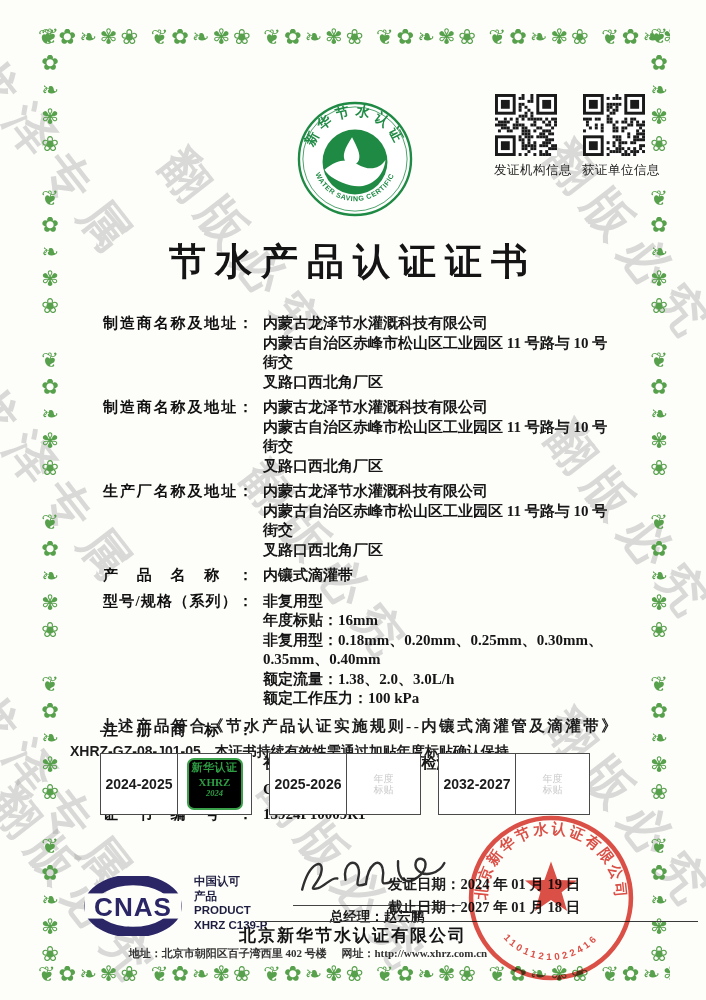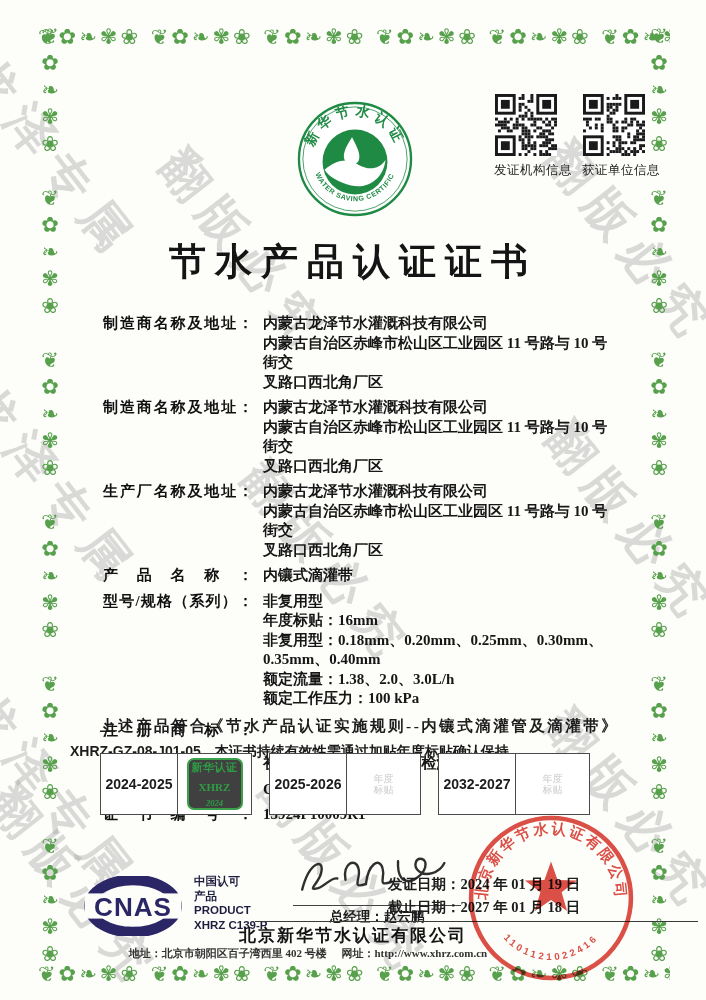--- a/index.html
+++ b/index.html
@@ -36,22 +36,22 @@
   
   .compliance{position:absolute;left:70px;top:716px;width:570px;}
   .comp-l1{font-size:15.5px;font-weight:700;letter-spacing:2.5px;padding-left:30px;}
   .comp-l2{font-size:14px;font-weight:700;font-family:"Liberation Sans",sans-serif;margin-top:6px;}
   
   .year-row{position:absolute;left:100px;top:753px;display:flex;gap:17px;}
   .ybox{width:150px;height:60px;border:1.5px solid #4a4a4a;display:flex;background:#fff;}
   .ycell-year{width:76px;border-right:1.5px solid #4a4a4a;display:flex;align-items:center;
       justify-content:center;font-family:"Liberation Sans",sans-serif;font-weight:700;font-size:14px;}
   .ycell-slot{flex:1;display:flex;align-items:center;justify-content:center;}
-  .sticker{width:52px;height:48px;border:2px solid #3aa04a;border-radius:7px;background:#404040;
-      display:flex;flex-direction:column;align-items:center;justify-content:space-between;color:#2e9e44;}
+  .sticker{width:52px;height:48px;border:2px solid #3aa04a;border-radius:7px;background:#000000;
+      display:flex;flex-direction:column;align-items:center;justify-content:flex-start;color:#2e9e44;}
   .stk1{font-size:11px;font-weight:700;letter-spacing:.5px;}
   .stk2{font-size:11px;font-weight:700;margin-top:1px;}
   .stk3{font-size:8.5px;font-style:italic;font-weight:700;}
   .slot-ph{font-size:10px;color:#c9c9c9;width:24px;line-height:11px;text-align:center;word-break:break-all;}
   
   .cnas-logo{position:absolute;left:84px;top:876px;width:98px;height:60px;}
   .cnas-text{position:absolute;left:194px;top:874px;font-family:"Liberation Sans",sans-serif;
       font-weight:700;font-size:11.5px;line-height:14.5px;color:#1d1d40;}
   .signature{position:absolute;left:286px;top:843px;width:182px;height:60px;transform:rotate(-5deg);}
   .sig-line{position:absolute;left:293px;top:905px;width:168px;border-top:1.5px solid #444;}

